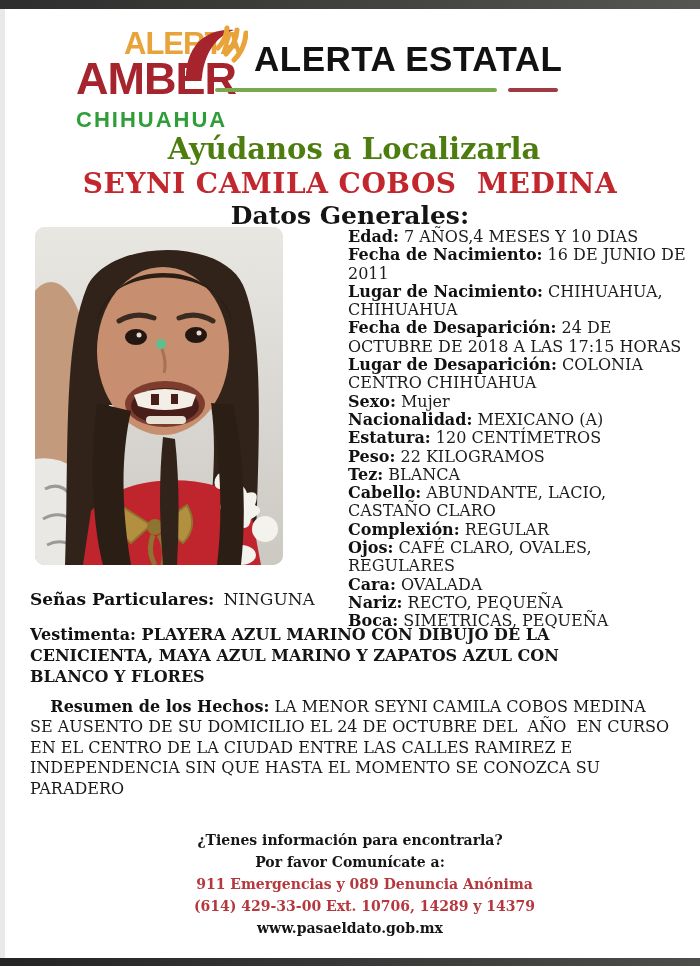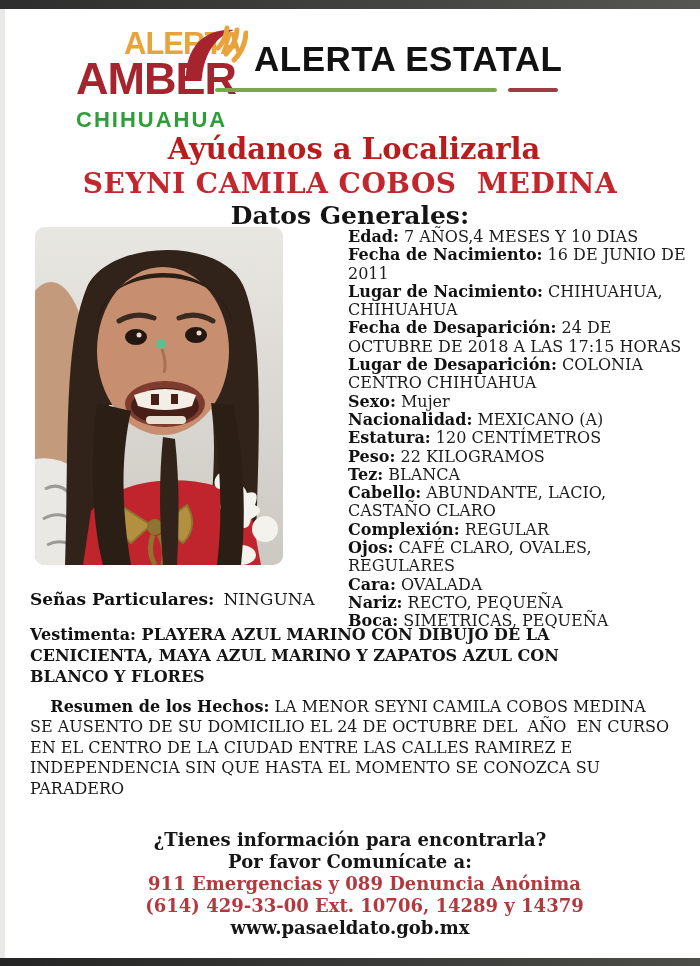--- a/index.html
+++ b/index.html
@@ -17,21 +17,21 @@
   .logo-alerta{font-size:31px;letter-spacing:-1px;color:#E8A33B;margin-left:48px;}
   .logo-amber{font-size:45px;letter-spacing:-1px;color:#A5242D;margin-top:-3px;}
   .logo-chihuahua{font-size:22px;letter-spacing:2px;color:#2F9E38;margin-top:8px;}
   .swoosh{position:absolute;left:182px;top:22px;}
   .estatal{position:absolute;left:254px;top:39px;font-family:"Liberation Sans",sans-serif;
            font-weight:bold;font-size:35px;letter-spacing:.5px;color:#121212;}
   .line-green{position:absolute;left:215px;top:88px;width:282px;height:4px;border-radius:2px;background:#7AA94C;}
   .line-red{position:absolute;left:508px;top:88px;width:50px;height:4px;border-radius:2px;background:#9E3A42;}
 
   
-  .help-title{position:absolute;left:0;right:0;top:132px;text-align:center;font-weight:bold;font-size:29px;color:#b91c1c;margin-left:8px;}
+  .help-title{position:absolute;left:0;right:0;top:132px;text-align:center;font-weight:bold;font-size:29px;color:#4d7c0f;margin-left:8px;}
   .missing-name{position:absolute;left:0;right:0;top:167px;text-align:center;font-weight:bold;font-size:28px;
                 color:#C2272E;letter-spacing:.5px;white-space:pre-wrap;}
   .datos-heading{position:absolute;left:0;right:0;top:201px;text-align:center;font-weight:bold;font-size:25px;color:#141414;}
 
   
   .photo{position:absolute;left:35px;top:227px;width:248px;height:338px;border-radius:10px;overflow:hidden;background:#d8d6d1;}
   .photo svg{display:block;}
 
   
   .datos-list{position:absolute;left:348px;top:228px;width:342px;font-size:16px;line-height:18.3px;}
@@ -39,21 +39,21 @@
   .lbl{font-weight:bold;color:#111;}
   .val{color:#1c1c1c;}
 
   
   .senas{position:absolute;left:30px;top:589px;font-size:17px;}
   .senas .val{margin-left:9px;}
   .vestimenta{position:absolute;left:30px;top:624px;width:606px;font-size:16px;font-weight:bold;line-height:21px;color:#141414;}
   .resumen{position:absolute;left:30px;top:676px;width:644px;font-size:16px;line-height:20.6px;white-space:pre-wrap;}
 
   
-  .footer{position:absolute;left:0;right:0;top:829px;text-align:center;font-weight:bold;font-size:18px;line-height:22px;}
+  .footer{position:absolute;left:0;right:0;top:829px;text-align:center;font-weight:bold;font-size:14px;line-height:22px;}
   .f-black{color:#161616;}
   .f-red{color:#B5383E;padding-left:29px;}
 </style>
 </head>
 <body>
 
 <div class="poster">
 
   <div class="edge-top"></div>
   <div class="edge-left"></div>

